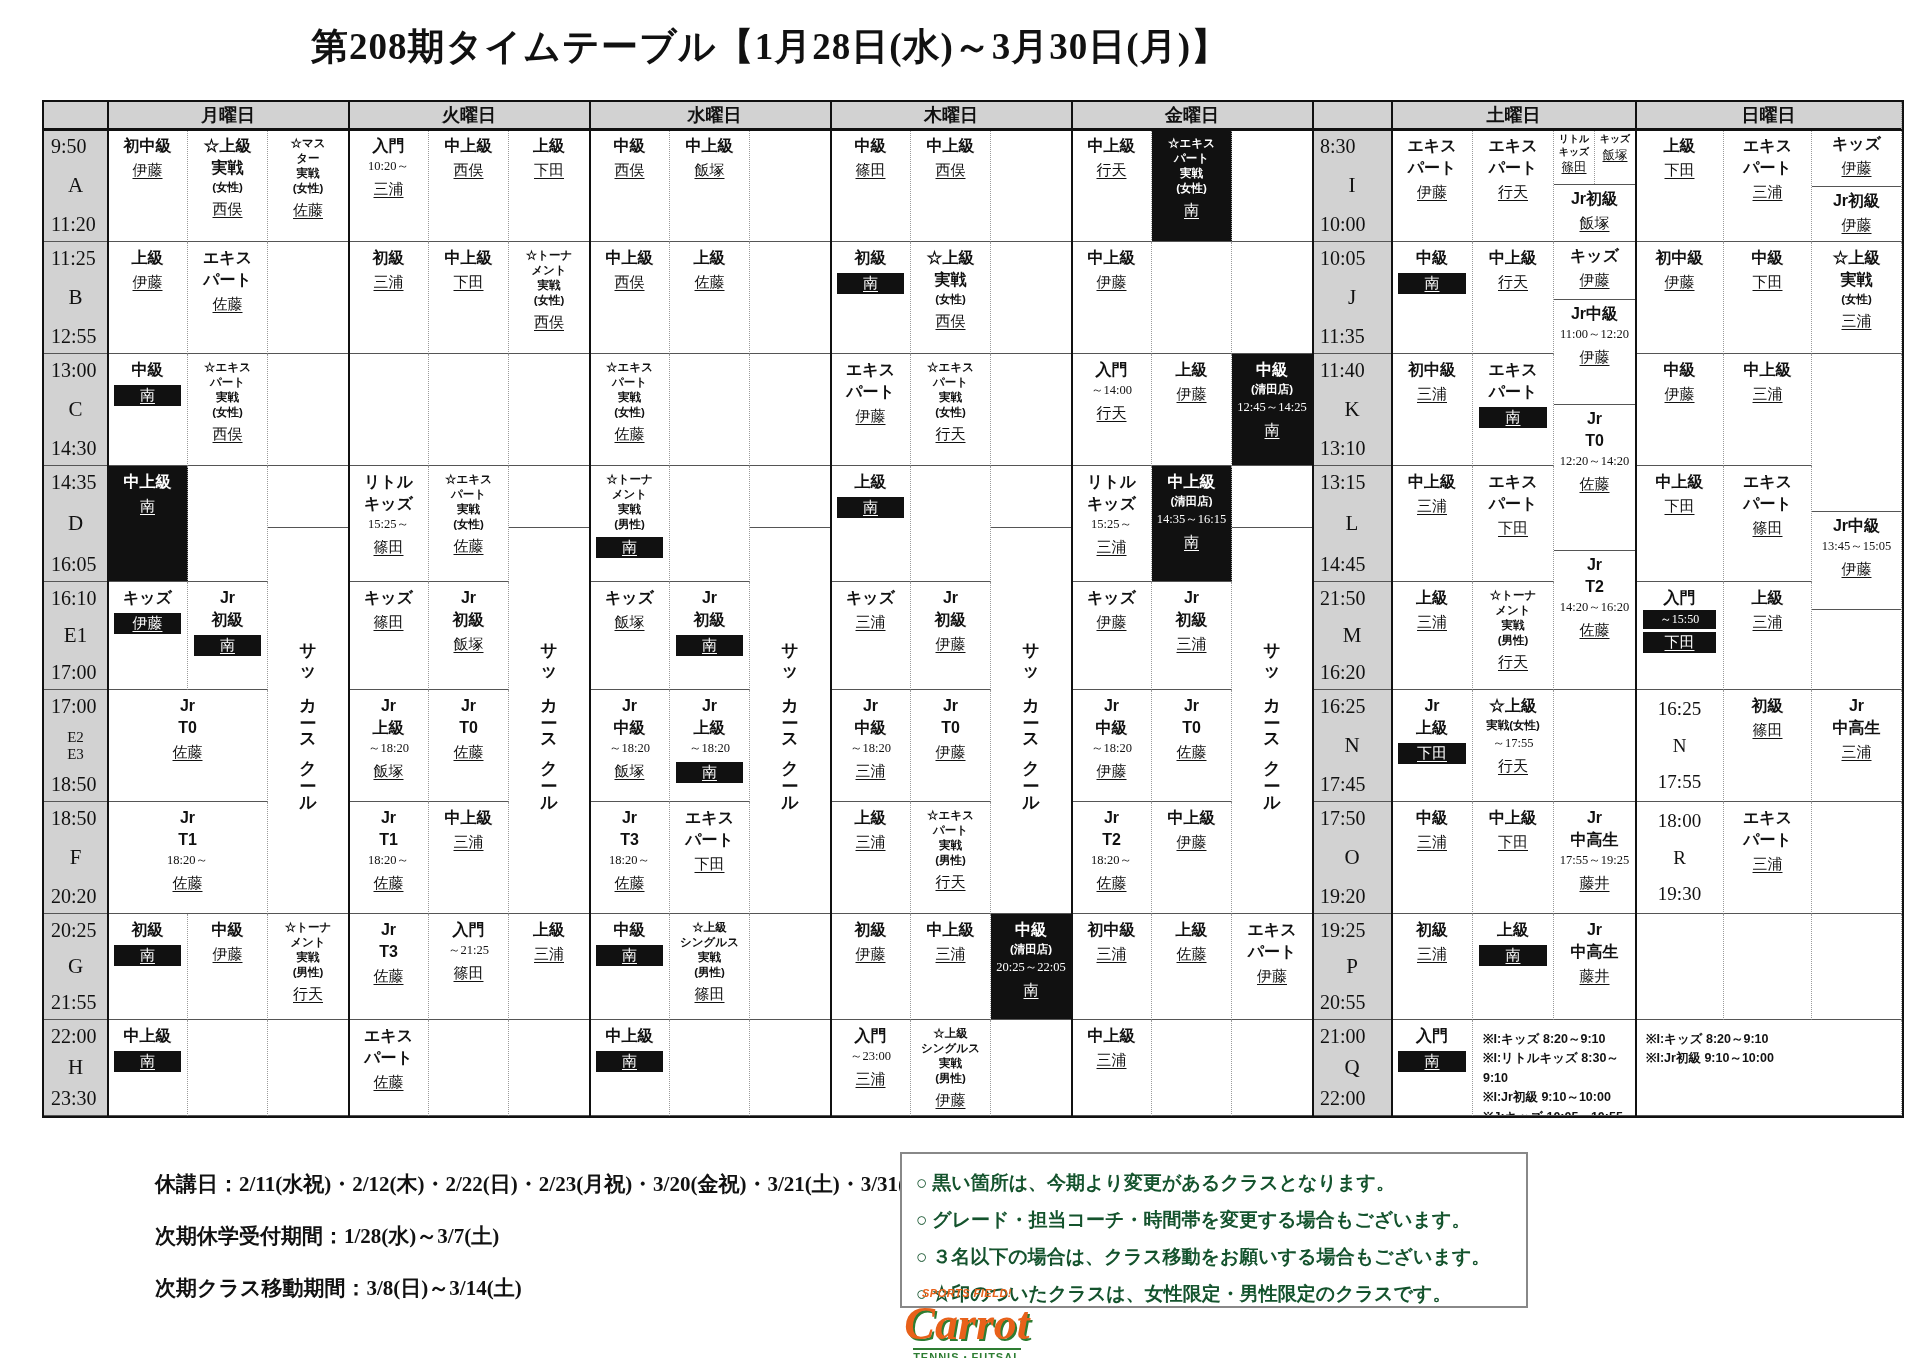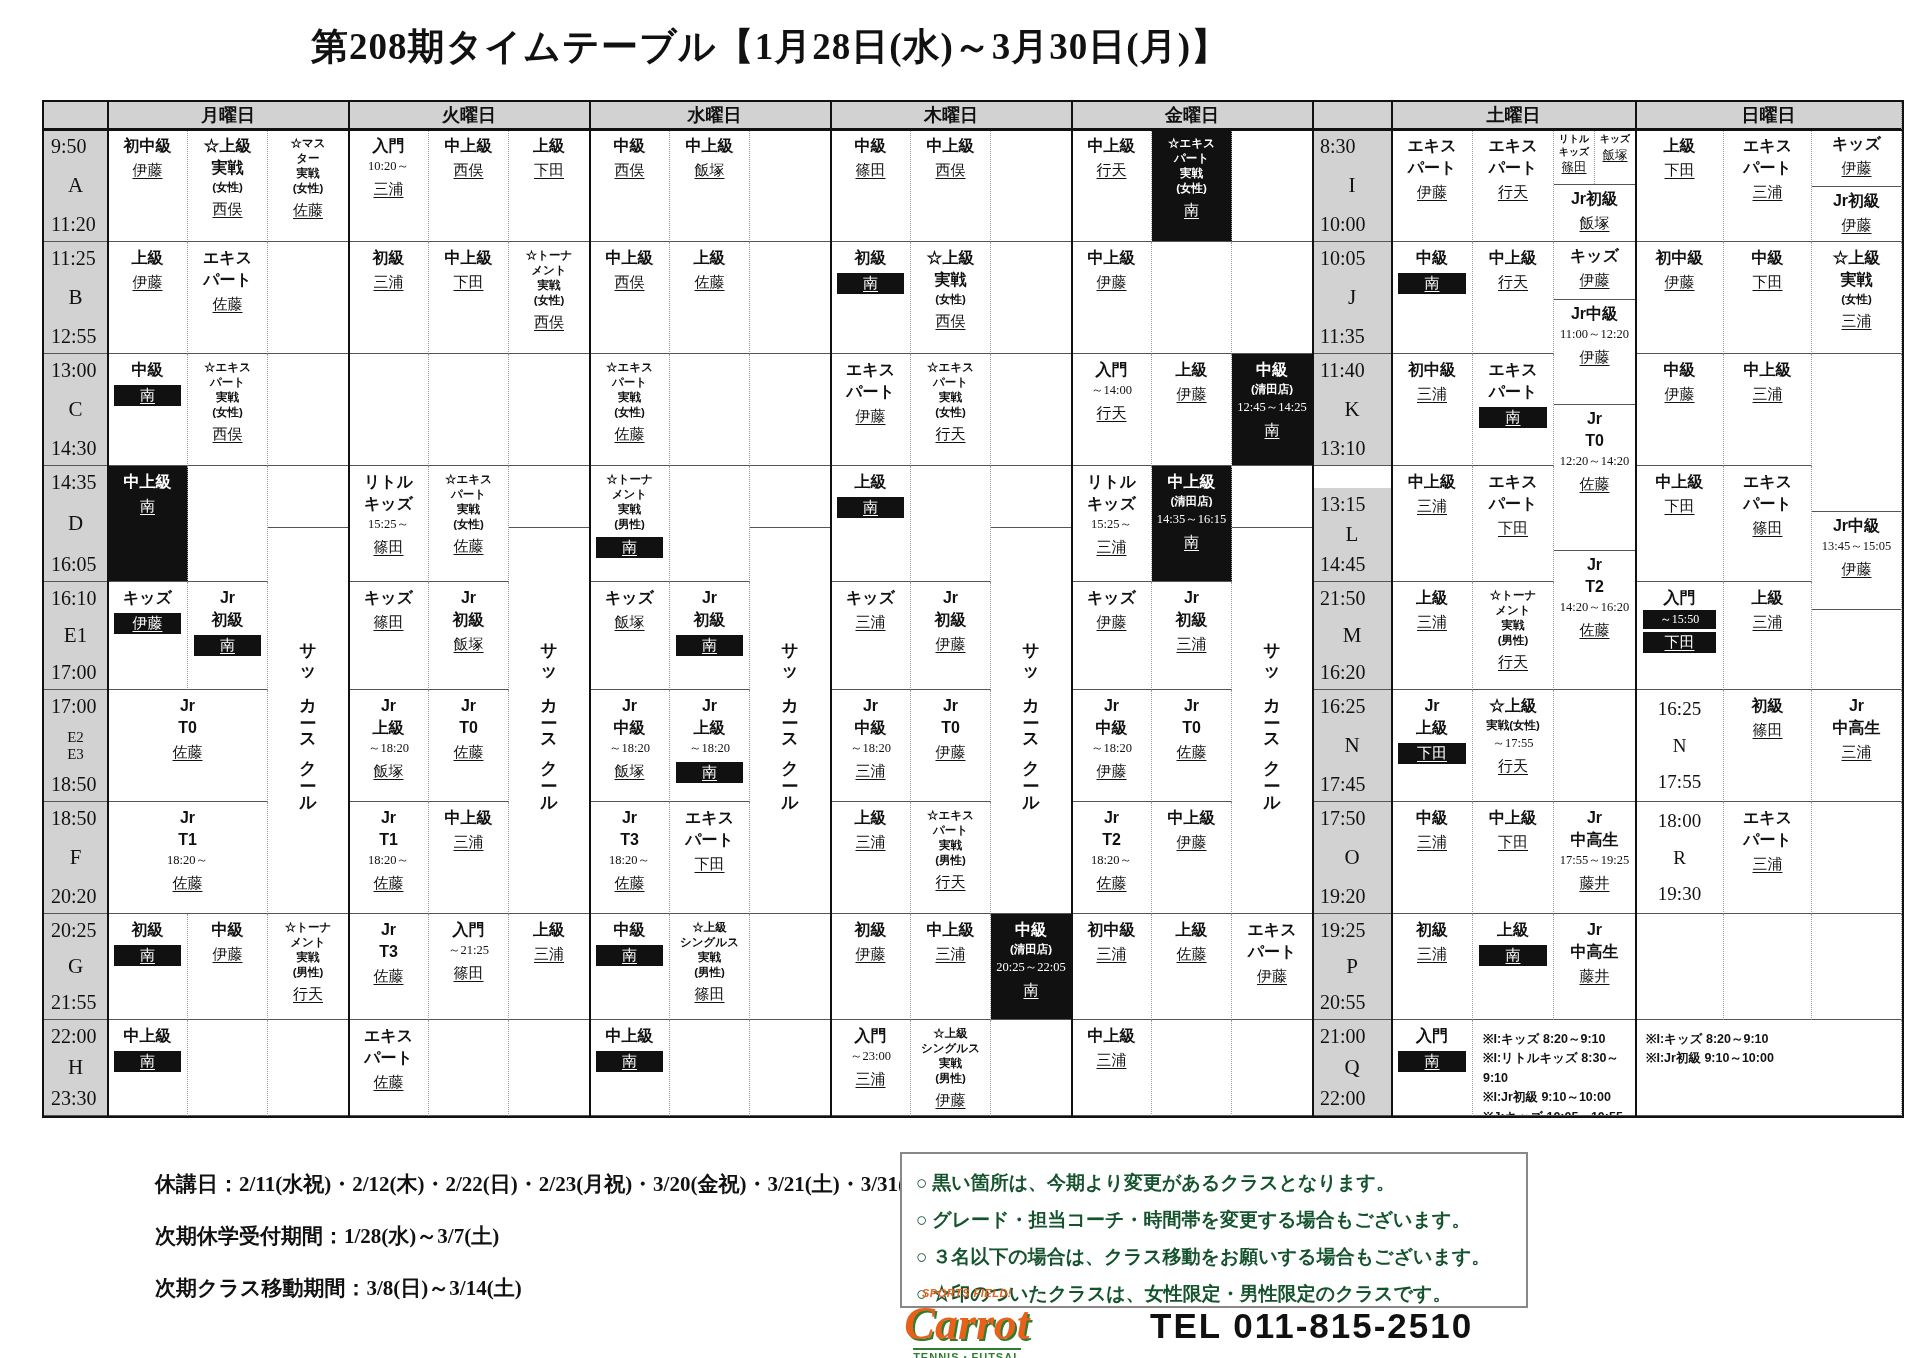--- a/index.html
+++ b/index.html
@@ -141,21 +141,21 @@
       <div class="cell tc" style="grid-area: 3 / 17 / span 1 / span 1;">
         <div class="st">10:05</div>
         <div class="rl">J</div>
         <div class="en">11:35</div>
       </div>
       <div class="cell tc" style="grid-area: 4 / 17 / span 1 / span 1;">
         <div class="st">11:40</div>
         <div class="rl">K</div>
         <div class="en">13:10</div>
       </div>
-      <div class="cell tc" style="grid-area: 5 / 17 / span 1 / span 1; margin-top: 22px;">
+      <div class="cell tc" style="grid-area: 5 / 17 / span 1 / span 1;">
         <div class="st">13:15</div>
         <div class="rl">L</div>
         <div class="en">14:45</div>
       </div>
       <div class="cell tc" style="grid-area: 6 / 17 / span 1 / span 1;">
         <div class="st">21:50</div>
         <div class="rl">M</div>
         <div class="en">16:20</div>
       </div>
       <div class="cell tc" style="grid-area: 7 / 17 / span 1 / span 1;">
@@ -920,14 +920,13 @@
     <div class="nline">○ ３名以下の場合は、クラス移動をお願いする場合もございます。</div>
     <div class="nline">○ ☆印のついたクラスは、女性限定・男性限定のクラスです。</div>
   </div>
 
   <div id="logo">
     <div class="ltop">SPORTS FIELD!</div>
     <div class="lmain">Carrot</div>
     <div class="lbot">TENNIS・FUTSAL</div>
   </div>
 
-  <div id="tel">TEL 011-815-2510</div>
 </div>
 
 </body></html>

